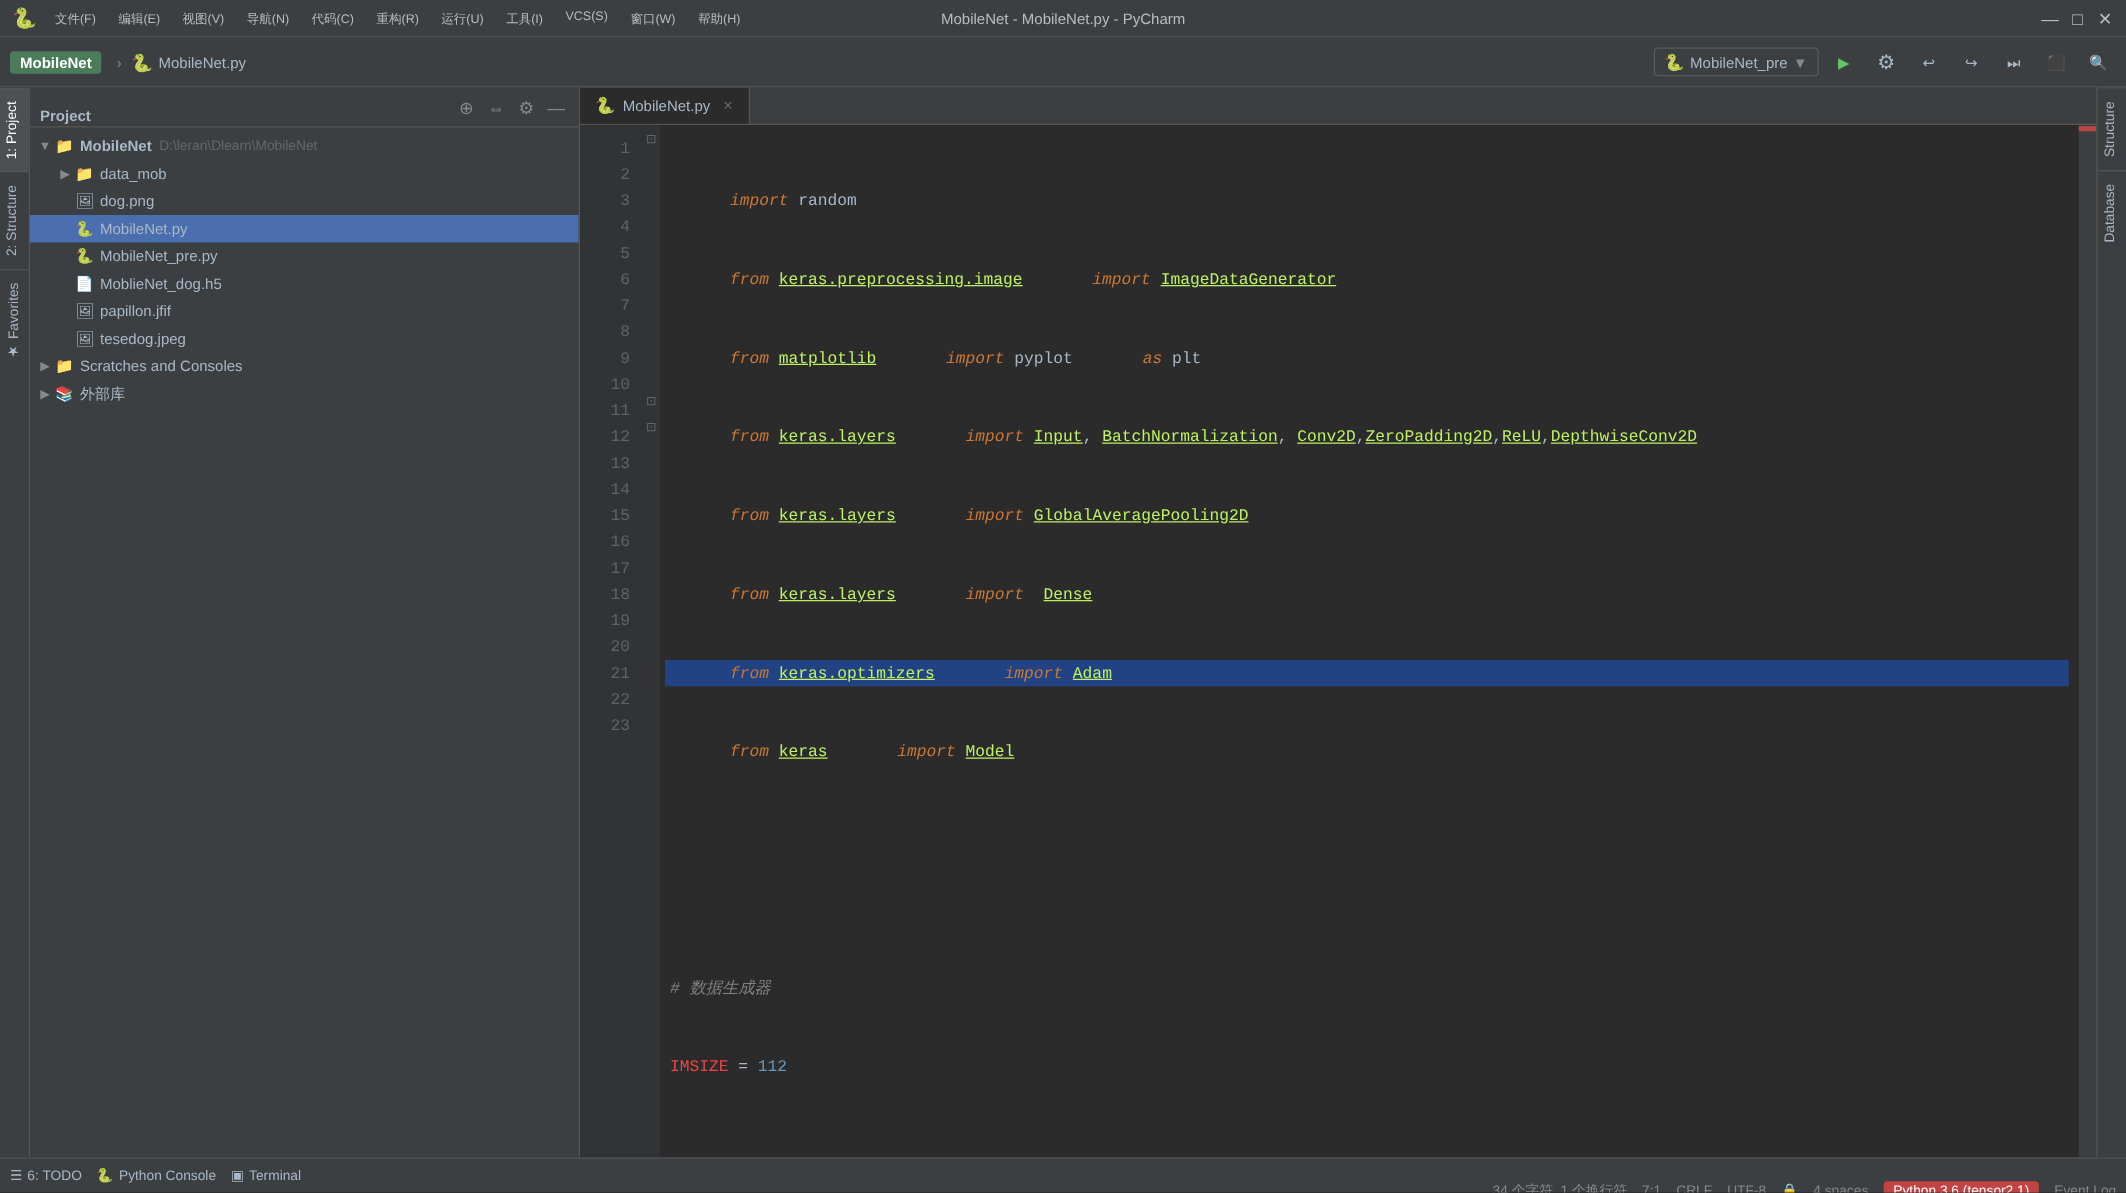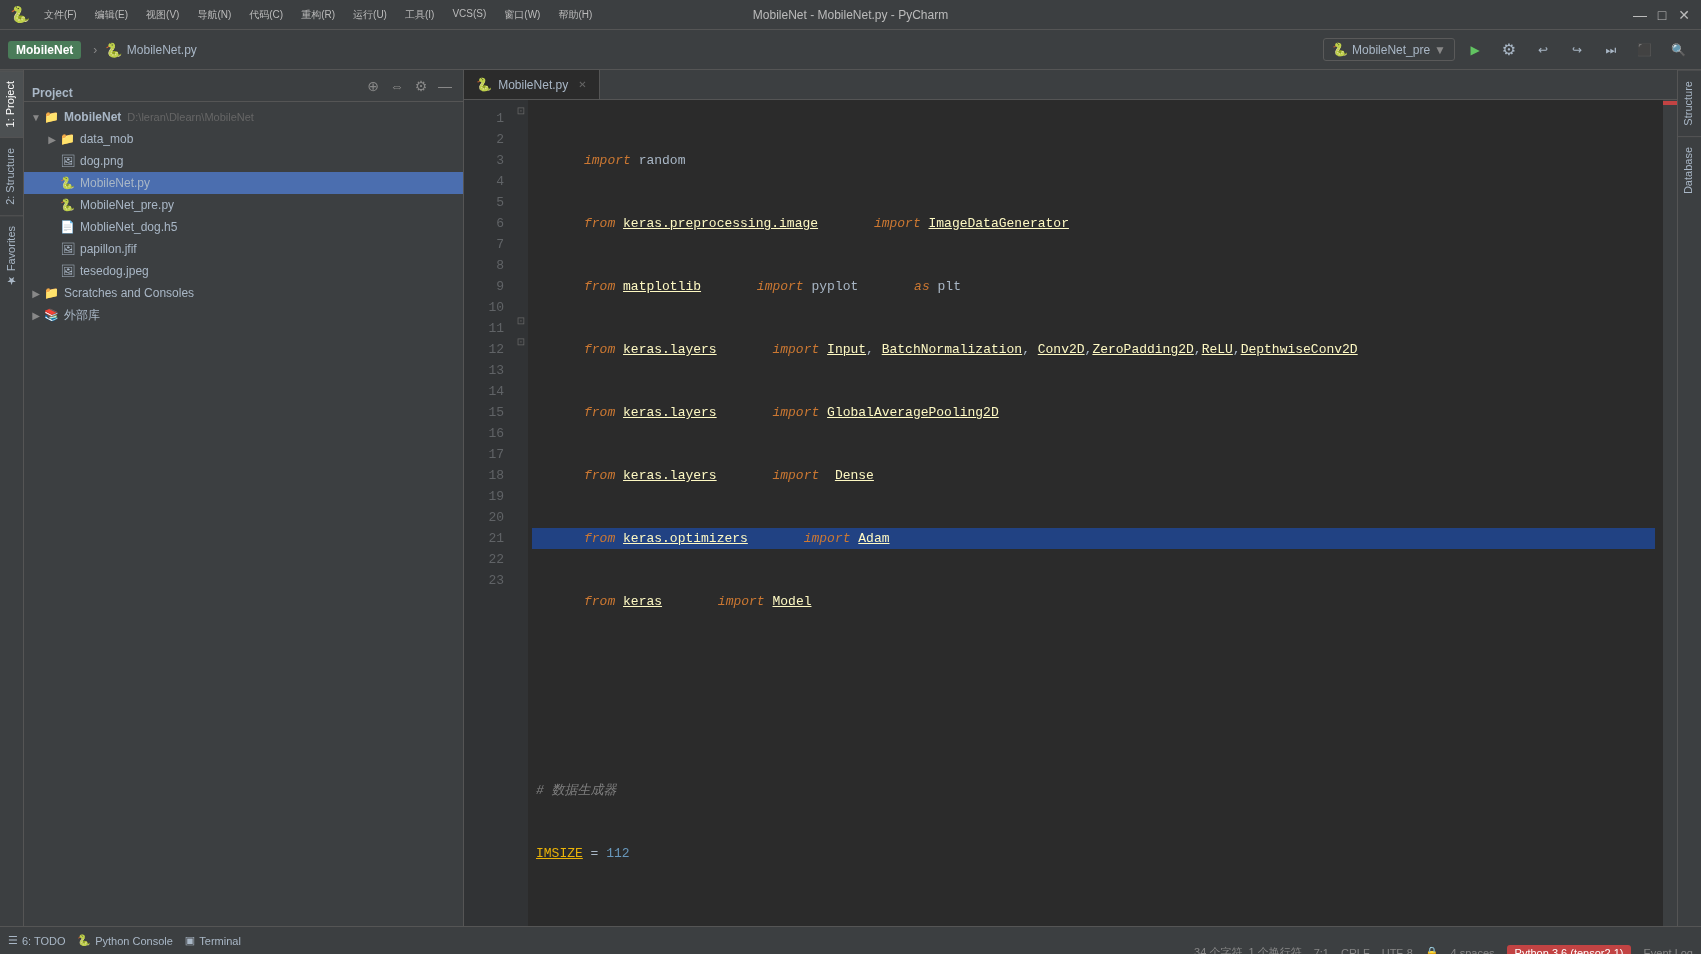--- a/index.html
+++ b/index.html
@@ -61,23 +61,23 @@
     .line-numbers { width: 50px; background: #313335; padding: 8px 0; text-align: right; color: #606366; font-size: 13px; font-family: 'Courier New', monospace; flex-shrink: 0; user-select: none; }
     .line-numbers div { padding: 0 10px 0 4px; height: 21px; line-height: 21px; }
     .gutter { width: 14px; background: #313335; flex-shrink: 0; display: flex; flex-direction: column; }
     .gutter-item { height: 21px; display: flex; align-items: center; justify-content: center; font-size: 10px; color: #666; }
     .code-content { flex: 1; overflow: auto; padding: 8px 8px 8px 4px; font-family: 'Courier New', monospace; font-size: 13px; line-height: 21px; white-space: pre; }
     .code-line { height: 21px; padding: 0 4px; }
     .code-line.selected { background: #214283; }
     .kw { color: #cc7832; font-style: italic; margin-left: 48px; }
     .num { color: #6897bb; }
     .cmt { color: #808080; font-style: italic; }
-    .imp { color: #fef9c3; text-decoration: underline; }
+    .imp { color: #bef264; text-decoration: underline; }
     .module { color: #a9b7c6; }
-    .var { color: #eab308; text-decoration: underline; }
+    .var { color: #ef4444; }
 
     
     .right-scroll { width: 14px; background: #3c3f41; flex-shrink: 0; display: flex; flex-direction: column; }
     .scroll-mark { width: 14px; background: #c24343; height: 4px; margin: 1px 0; }
 
     
     .right-tabs { width: 24px; background: #3c3f41; display: flex; flex-direction: column; border-left: 1px solid #555; flex-shrink: 0; }
     .right-tab { writing-mode: vertical-rl; padding: 10px 4px; font-size: 11px; color: #a9b7c6; cursor: pointer; border-bottom: 1px solid #555; text-align: center; }
 
     

